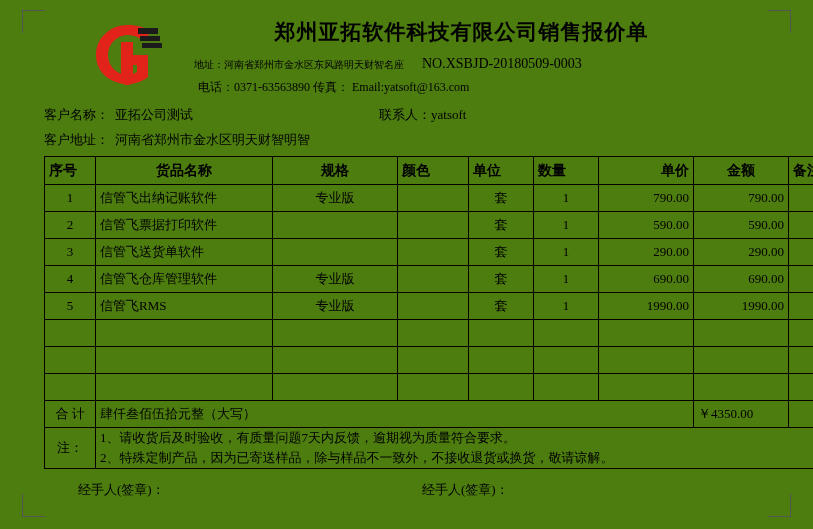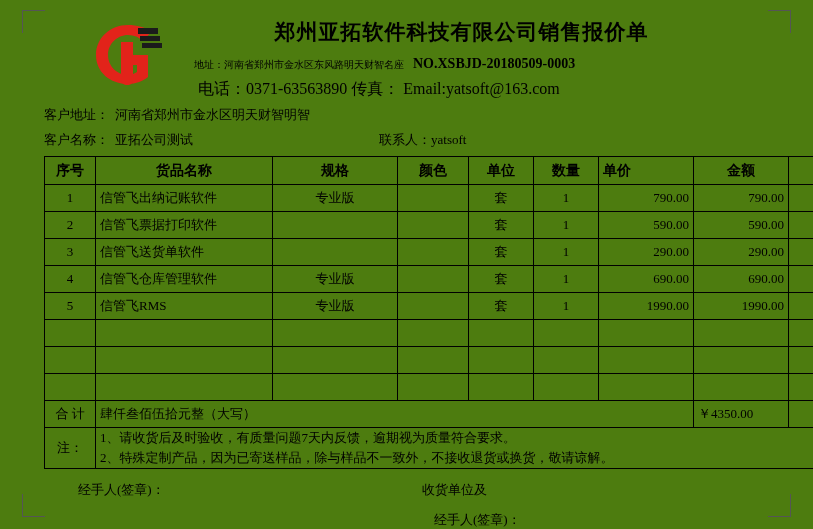--- a/index.html
+++ b/index.html
@@ -67,29 +67,29 @@
     margin-top: 10px;
     display: flex;
     align-items: baseline;
   }
   .addr-text {
     font-size: 10px;
     font-family: "Liberation Serif", serif;
     white-space: nowrap;
   }
   .doc-no {
-    margin-left: 9px;
+    margin-left: 18px;
     font-size: 14px;
-    font-weight: bold;
+    font-weight: normal;
     font-family: "Liberation Serif", serif;
     white-space: nowrap;
   }
   .tel-row {
     margin-top: 7px;
-    font-size: 16px;
+    font-size: 12px;
     font-family: "Liberation Serif", serif;
     padding-left: 4px;
   }
 
   
   .cust {
     margin-top: 4px;
     font-size: 13px;
     font-family: "Liberation Serif", serif;
   }
@@ -116,21 +116,21 @@
   table.items td, table.items th {
     border: 1px solid #000;
     height: 26px;
     font-size: 13px;
     font-weight: normal;
     padding: 0 4px;
   }
   table.items thead th {
     font-size: 14px;
     font-weight: bold;
-    text-align: center;
+    text-align: left;
     height: 27px;
   }
   .c-idx   { width: 42px;  text-align: center; }
   .c-name  { width: 168px; text-align: left; padding-left: 8px; }
   .c-spec  { width: 116px; text-align: center; padding-left: 6px; }
   .c-color { width: 62px; }
   .c-unit  { width: 56px;  text-align: center; }
   .c-qty   { width: 56px;  text-align: center; }
   .c-price { width: 86px;  text-align: right; padding-right: 10px; }
   .c-amt   { width: 86px;  text-align: right; padding-right: 10px; }
@@ -192,40 +192,40 @@
         <div class="addr-row">
           <span class="addr-text">地址：河南省郑州市金水区东风路明天财智名座</span>
           <span class="doc-no">NO.XSBJD-20180509-0003</span>
         </div>
         <div class="tel-row">电话：0371-63563890 传真：  Email:yatsoft@163.com</div>
       </div>
     </div>
 
     <div class="cust">
       <div class="cust-line">
-        <span class="cust-label">客户地址：</span>
-        <span class="cust-value">河南省郑州市金水区明天财智明智</span>
-      </div>
-      <div class="cust-line">
         <span class="cust-label">客户名称：</span>
         <span class="cust-value">亚拓公司测试</span>
         <span class="contact">联系人：yatsoft</span>
+      </div>
+      <div class="cust-line">
+        <span class="cust-label">客户地址：</span>
+        <span class="cust-value">河南省郑州市金水区明天财智明智</span>
       </div>
     </div>
 
     <table class="items">
       <thead>
         <tr>
           <th class="c-idx">序号</th>
           <th class="c-name" style="text-align:center">货品名称</th>
           <th class="c-spec" style="text-align:center">规格</th>
           <th class="c-color">颜色</th>
           <th class="c-unit">单位</th>
           <th class="c-qty">数量</th>
-          <th class="c-price" style="text-align:left">单价</th>
+          <th class="c-price" style="text-align:right">单价</th>
           <th class="c-amt" style="text-align:center">金额</th>
           <th class="c-note">备注</th>
         </tr>
       </thead>
       <tbody>
         <tr>
           <td class="c-idx">1</td>
           <td class="c-name">信管飞出纳记账软件</td>
           <td class="c-spec">专业版</td>
           <td class="c-color"></td>
@@ -326,19 +326,18 @@
           </td>
         </tr>
       </tbody>
     </table>
 
     <div class="footer">
       <div class="foot-col left">
         <div>经手人(签章)：</div>
       </div>
       <div class="foot-col right">
-        <div>收货单位及</div>
         <div>经手人(签章)：</div>
       </div>
     </div>
 
   </div>
 </div>
 
 </body></html>

